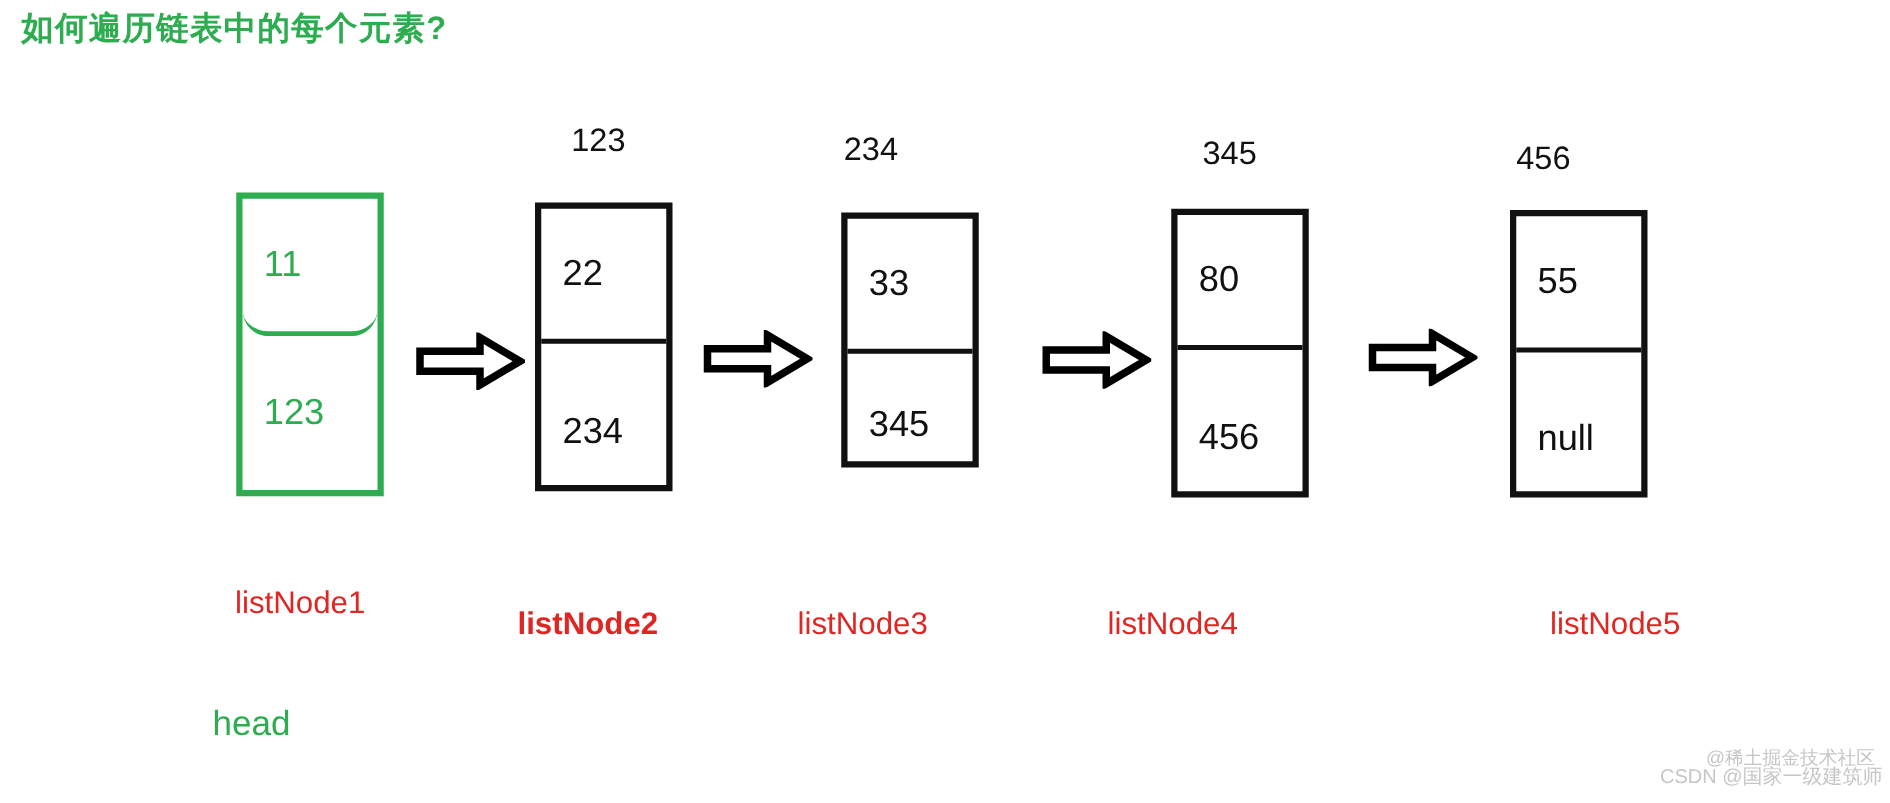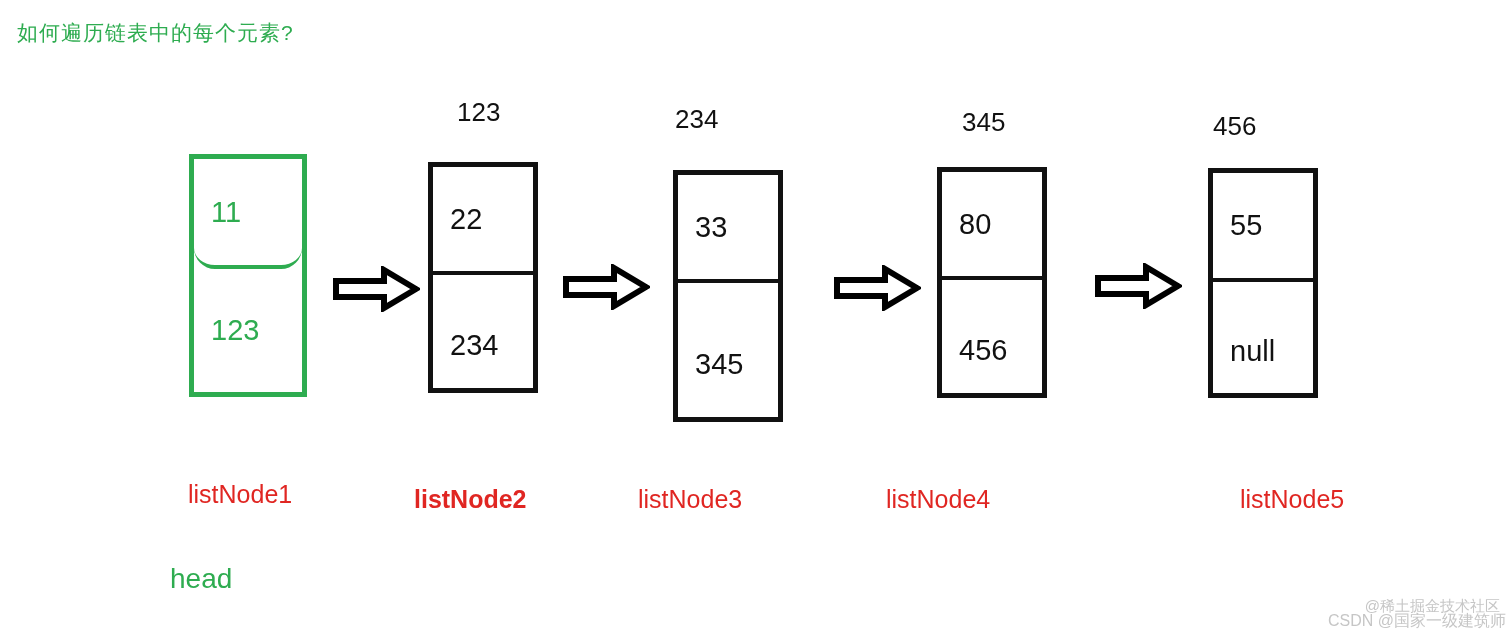--- a/index.html
+++ b/index.html
@@ -17,25 +17,26 @@
   .canvas {
     position: relative;
     width: 1512px;
     height: 642px;
     background: #ffffff;
     overflow: hidden;
   }
   .abs { position: absolute; }
 
   .title {
-    left: 17px; top: 19px;
-    font-size: 21px;
+    left: 17px; top: 5px;
+    font-size: 26px;
     color: var(--green);
     letter-spacing: 1px;
     white-space: nowrap;
+    font-weight: bold;
   }
 
   
   .node {
     display: flex;
     flex-direction: column;
     background: #ffffff;
   }
   .node .cell {
     display: flex;
@@ -94,21 +95,21 @@
   <div class="abs node node-green" style="left:189px; top:154px; width:118px; height:243px;">
     <div class="cell cell-top" style="height:110px;">11</div>
     <div class="cell cell-bottom">123</div>
   </div>
 
   <div class="abs node node-black" style="left:428px; top:162px; width:110px; height:231px;">
     <div class="cell cell-top" style="height:108px;">22</div>
     <div class="cell cell-bottom">234</div>
   </div>
 
-  <div class="abs node node-black" style="left:673px; top:170px; width:110px; height:252px;">
+  <div class="abs node node-black" style="left:673px; top:170px; width:110px; height:204px;">
     <div class="cell cell-top" style="height:108px;">33</div>
     <div class="cell cell-bottom">345</div>
   </div>
 
   <div class="abs node node-black" style="left:937px; top:167px; width:110px; height:231px;">
     <div class="cell cell-top" style="height:108px;">80</div>
     <div class="cell cell-bottom">456</div>
   </div>
 
   <div class="abs node node-black" style="left:1208px; top:168px; width:110px; height:230px;">
@@ -130,21 +131,21 @@
     <svg width="88" height="46" viewBox="0 0 88 46">
         <path d="M4 15 H52 V4 L84 23 L52 42 V31 H4 Z" fill="#ffffff" stroke="#000000" stroke-width="6" stroke-linejoin="miter"></path>
       </svg>
   </div>
   <div class="abs arrow-icon" style="left:1094px; top:263px;">
     <svg width="88" height="46" viewBox="0 0 88 46">
         <path d="M4 15 H52 V4 L84 23 L52 42 V31 H4 Z" fill="#ffffff" stroke="#000000" stroke-width="6" stroke-linejoin="miter"></path>
       </svg>
   </div>
 
-  <div class="abs name-label" style="left:188px; top:480px;text-align:center;">listNode1</div>
+  <div class="abs name-label" style="left:188px; top:468px;text-align:center;">listNode1</div>
   <div class="abs name-label" style="left:414px; top:485px;font-weight:bold;">listNode2</div>
   <div class="abs name-label" style="left:638px; top:485px;">listNode3</div>
   <div class="abs name-label" style="left:886px; top:485px;">listNode4</div>
   <div class="abs name-label" style="left:1240px; top:485px;">listNode5</div>
 
   <div class="abs head-label">head</div>
 
   <div class="abs watermark wm1">@稀土掘金技术社区</div>
   <div class="abs watermark wm2">CSDN @国家一级建筑师</div>
 

